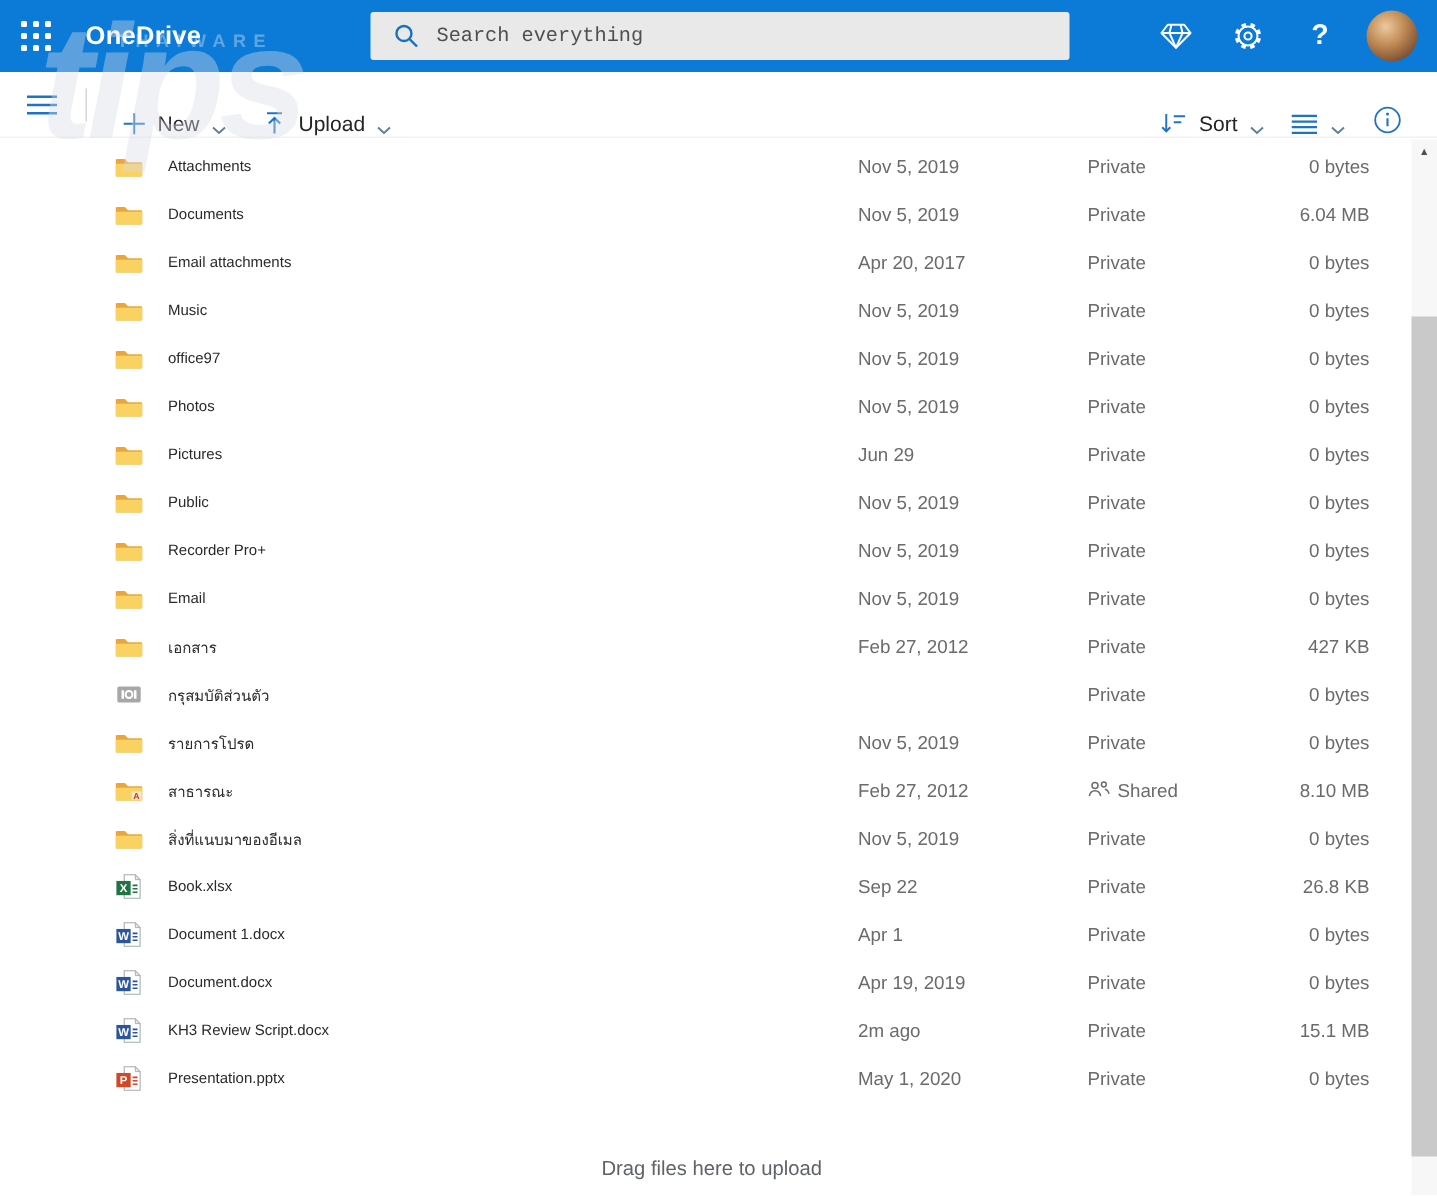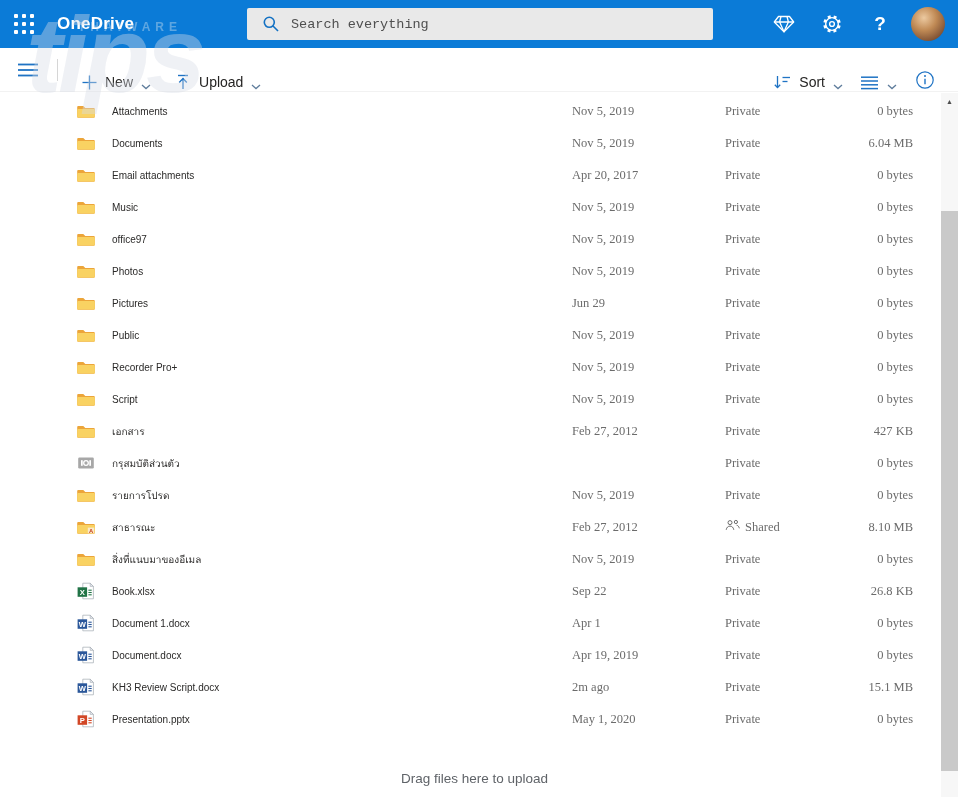--- a/index.html
+++ b/index.html
@@ -45,21 +45,21 @@
   .tb-right .tb-btn { padding:0 9px; }
 
   
   .list-area { position:absolute; top:93px; left:0; width:941px; bottom:0; background:#fff; }
   .rows { padding-top:2px; }
   .row { height:32px; display:grid; grid-template-columns:36px 460px 153px 135px 53px;
     padding-left:76px; align-items:center; cursor:pointer; }
   .icon-cell { width:20px; height:20px; display:flex; align-items:center; }
   .cell-name { font-size:10px; color:#2b2a29; white-space:nowrap; overflow:hidden;
     position:relative; }
-  .cell-date, .cell-sharing, .cell-size { font-size:12.5px; color:#6b6b6b; white-space:nowrap;font-family:Liberation Serif, serif; }
+  .cell-date, .cell-sharing, .cell-size { font-size:12.5px; color:#6b6b6b; white-space:nowrap; }
   .cell-size { text-align:right; }
   .cell-sharing { display:flex; align-items:center; gap:5px; }
   .drop-hint { position:absolute; bottom:11px; left:4px; width:100%; text-align:center;
     font-size:13.5px; color:#5f6368; }
 
   
   .scrollbar { position:absolute; top:93px; right:0; width:17px; bottom:0; background:#f7f7f7; }
   .scroll-up { height:16px; display:flex; align-items:center; justify-content:center;
     color:#4e4e4e; font-size:7px; cursor:pointer; }
   .scroll-thumb { position:absolute; left:0; width:17px; top:118px; height:560px; background:#c9c9c9;
@@ -313,21 +313,21 @@
     <span class="cell-sharing">Private</span>
     <span class="cell-size">0 bytes</span>
   </div>
         <div class="row">
     <span class="icon-cell">
             <svg width="20" height="20" viewBox="0 0 20 20">
               <path d="M1.2 15.7V5.9c0-.5.4-.9.9-.9h5.2l2 2.1h8.6c.5 0 .9.4.9.9v7.8c0 .5-.4.9-.9.9H2.1c-.5 0-.9-.4-.9-.9z" fill="#eca53a"></path>
    <path d="M1.2 15.7V9c0-.5.4-.9.9-.9h15.8c.5 0 .9.4.9.9v6.7c0 .5-.4.9-.9.9H2.1c-.5 0-.9-.4-.9-.9z" fill="#f9d262"></path>
             </svg>
           </span>
-    <span class="cell-name">Script</span>
+    <span class="cell-name">Email</span>
     <span class="cell-date">Nov 5, 2019</span>
     <span class="cell-sharing">Private</span>
     <span class="cell-size">0 bytes</span>
   </div>
         <div class="row">
     <span class="icon-cell">
             <svg width="20" height="20" viewBox="0 0 20 20">
               <path d="M1.2 15.7V5.9c0-.5.4-.9.9-.9h5.2l2 2.1h8.6c.5 0 .9.4.9.9v7.8c0 .5-.4.9-.9.9H2.1c-.5 0-.9-.4-.9-.9z" fill="#eca53a"></path>
    <path d="M1.2 15.7V9c0-.5.4-.9.9-.9h15.8c.5 0 .9.4.9.9v6.7c0 .5-.4.9-.9.9H2.1c-.5 0-.9-.4-.9-.9z" fill="#f9d262"></path>
             </svg>

